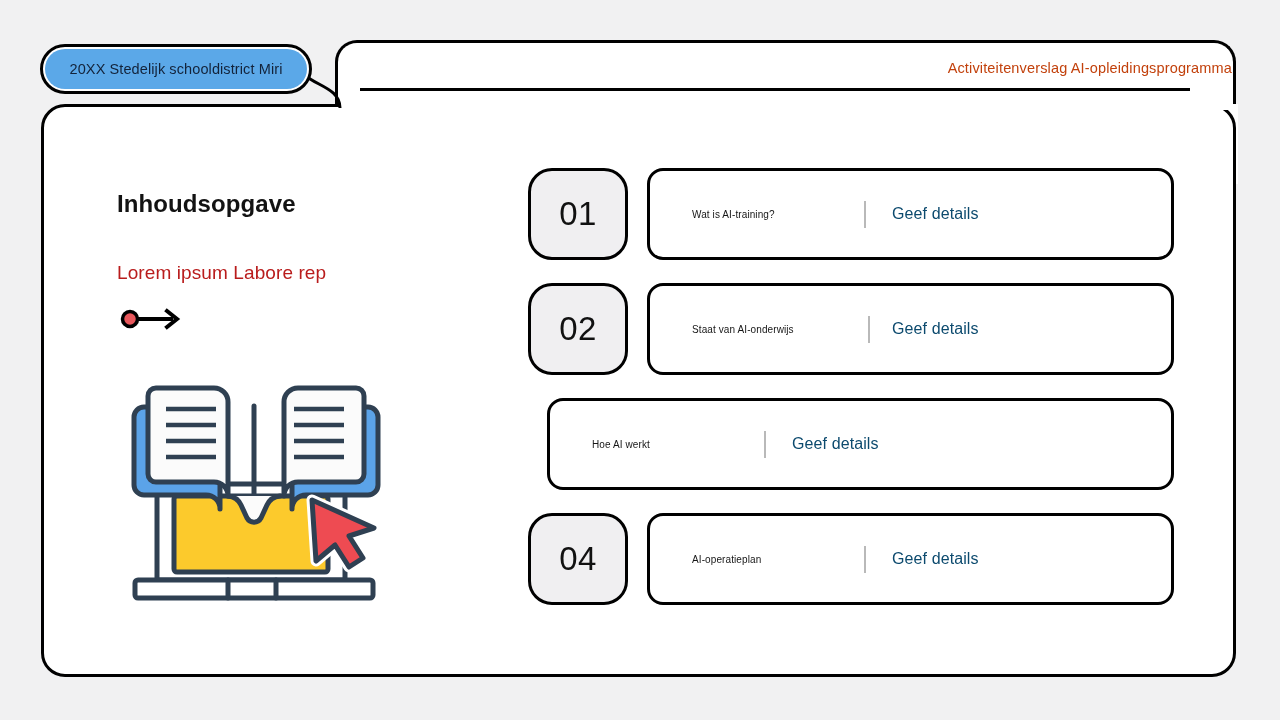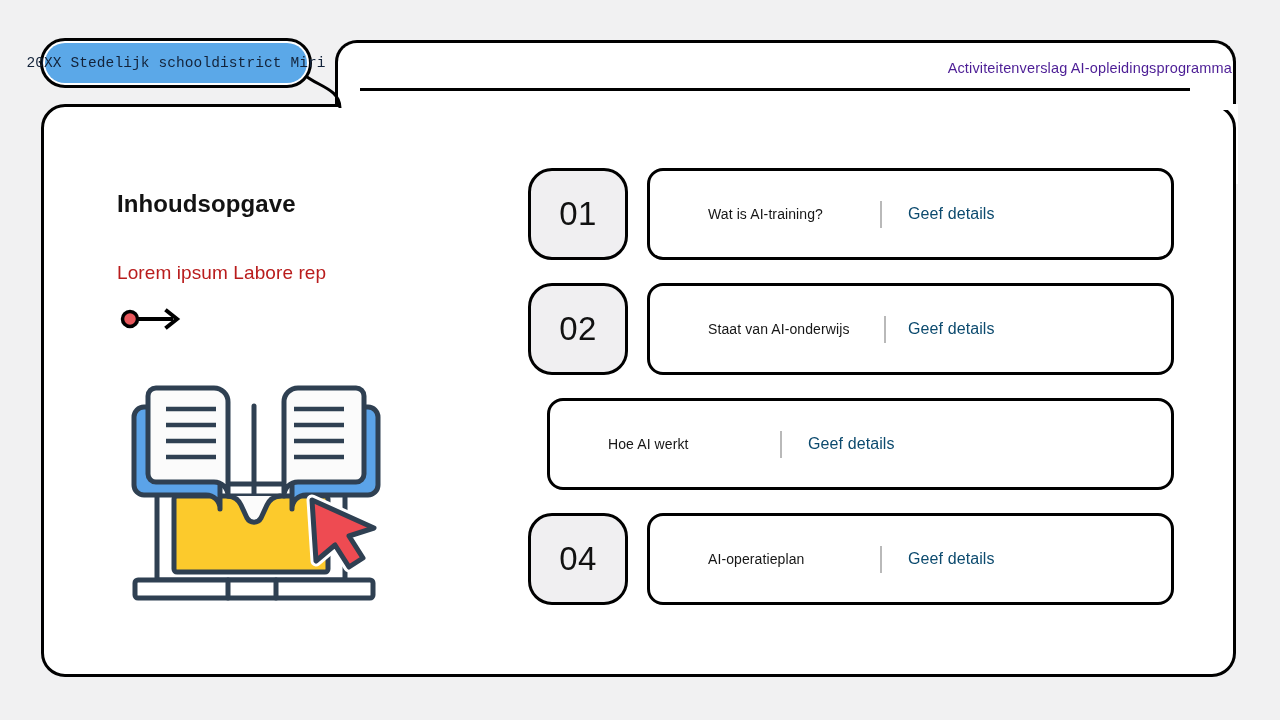--- a/index.html
+++ b/index.html
@@ -23,28 +23,27 @@
     inset: 0;
     width: 1280px;
     height: 720px;
     background: #f1f1f2;
   }
 
   
   .pill-wrap {
     position: absolute;
     left: 40px;
-    top: 38px;
+    top: 44px;
     width: 272px;
     height: 50px;
     border: 3px solid #000;
     border-radius: 25px;
     background: #ffffff;
     z-index: 6;
-    font-family: Liberation Mono, monospace;
   }
   .pill {
     position: absolute;
     left: 2px;
     top: 2px;
     right: 2px;
     bottom: 2px;
     border-radius: 23px;
     background: #5ba8e8;
     display: flex;
@@ -77,21 +76,21 @@
     width: 900px;
     height: 80px;
     background: #ffffff;
     z-index: 3;
   }
   .header-title {
     position: absolute;
     right: 48px;
     top: 60px;
     font-size: 14.5px;
-    color: #4c1d95;
+    color: #c2410c;
     letter-spacing: .15px;
     white-space: nowrap;
     z-index: 7;
   }
   .header-rule {
     position: absolute;
     left: 360px;
     top: 88px;
     width: 830px;
     height: 3px;
@@ -206,26 +205,25 @@
     height: 92px;
     border: 3px solid #000;
     border-radius: 16px;
     background: #ffffff;
     display: flex;
     align-items: center;
     padding-left: 42px;
     position: relative;
   }
   .row-label {
-    font-size: 14px;
+    font-size: 10px;
     color: #161616;
     letter-spacing: .1px;
     white-space: nowrap;
     width: 172px;
-    margin-left: 16px;
   }
   .row-divider {
     width: 2px;
     height: 27px;
     background: #b9b9b9;
     flex: 0 0 2px;
   }
   .row-detail {
     margin-left: 26px;
     font-size: 16px;

